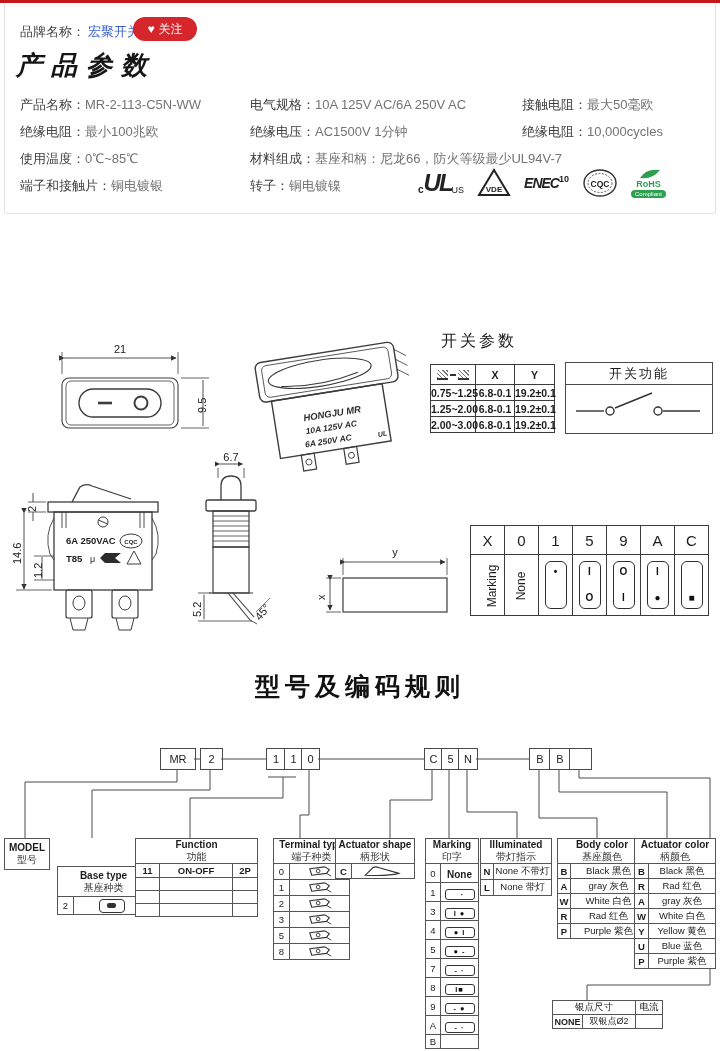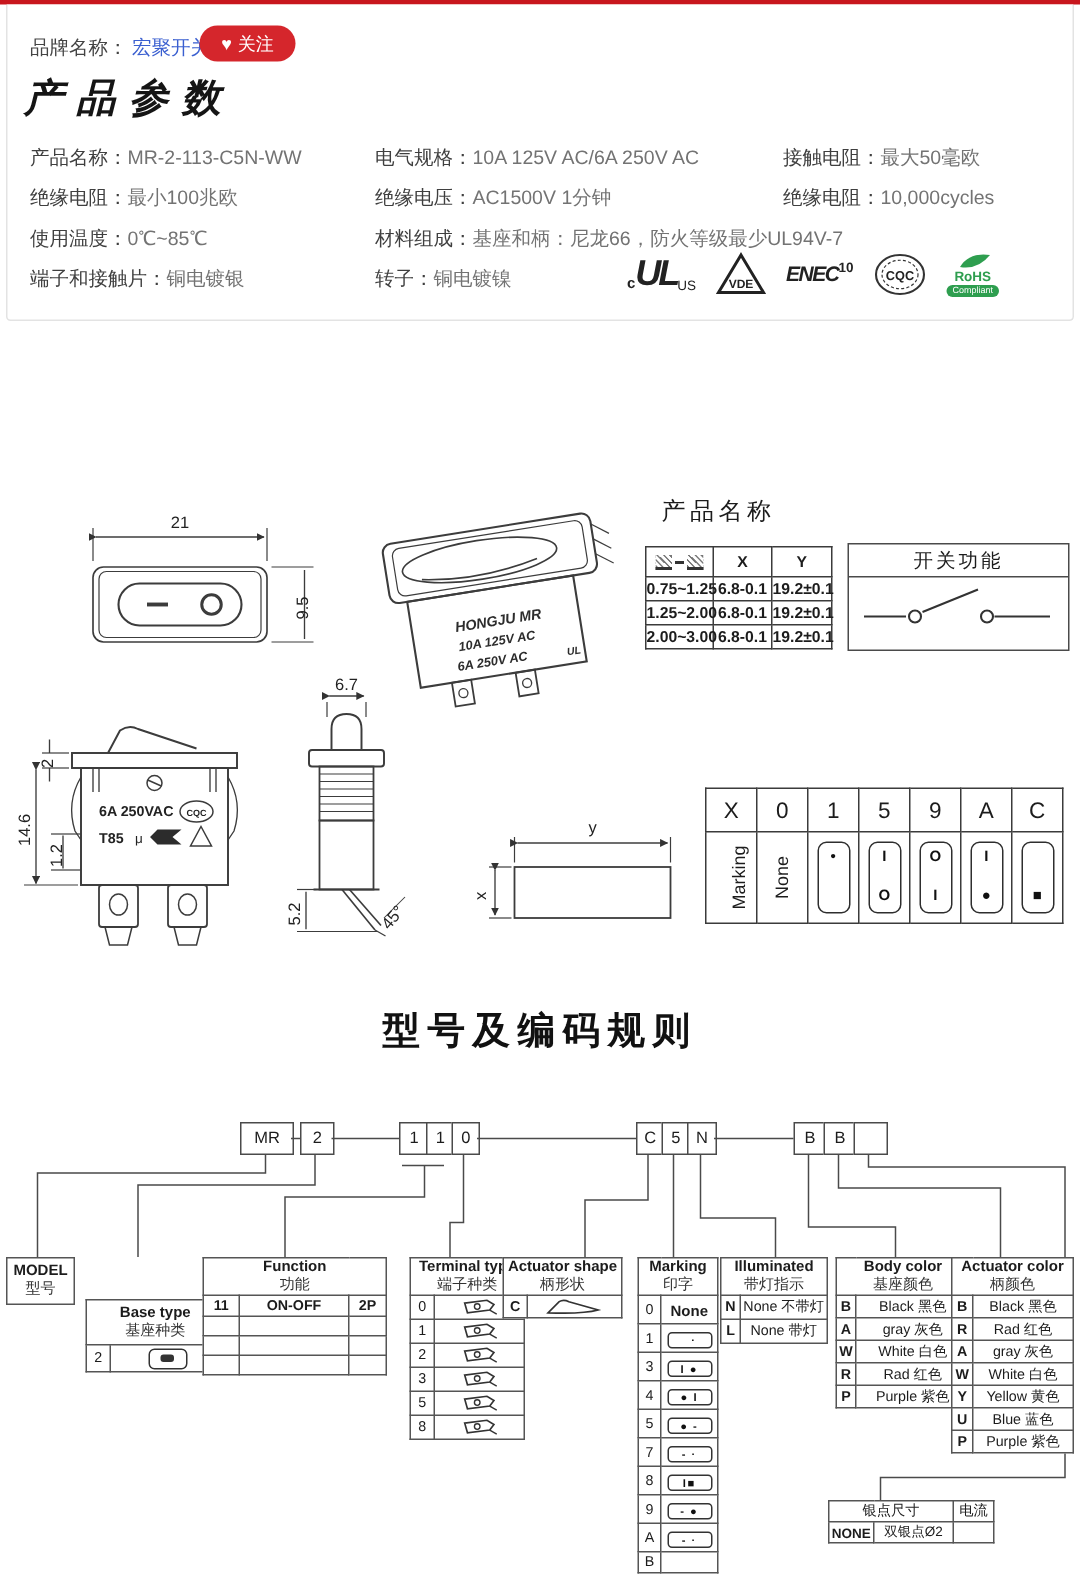--- a/index.html
+++ b/index.html
@@ -269,21 +269,21 @@
   <span class="rv" style="left:196px;top:413px">9.5</span>
   <span class="rv" style="left:26px;top:512px">2</span>
   <span class="rv" style="left:11px;top:564px">14.6</span>
   <span class="rv" style="left:32px;top:578px">1.2</span>
   <span class="dim" style="left:218px;top:451px;width:26px;text-align:center">6.7</span>
   <span class="rv" style="left:191px;top:617px">5.2</span>
   <span class="r45" style="left:254px;top:606px">45°</span>
   <span class="dim" style="left:388px;top:546px;width:14px;text-align:center">y</span>
   <span class="rv" style="left:315px;top:600px">x</span>
 
-  <div class="hole-title">产品名称</div>
+  <div class="hole-title">开关参数</div>
   <table class="ht">
     <colgroup>
         <col style="width:45px">
         <col style="width:39px">
         <col style="width:40px">
       </colgroup>
     <tbody>
         <tr class="hrow">
       <td>
             <div class="hatchwrap">

